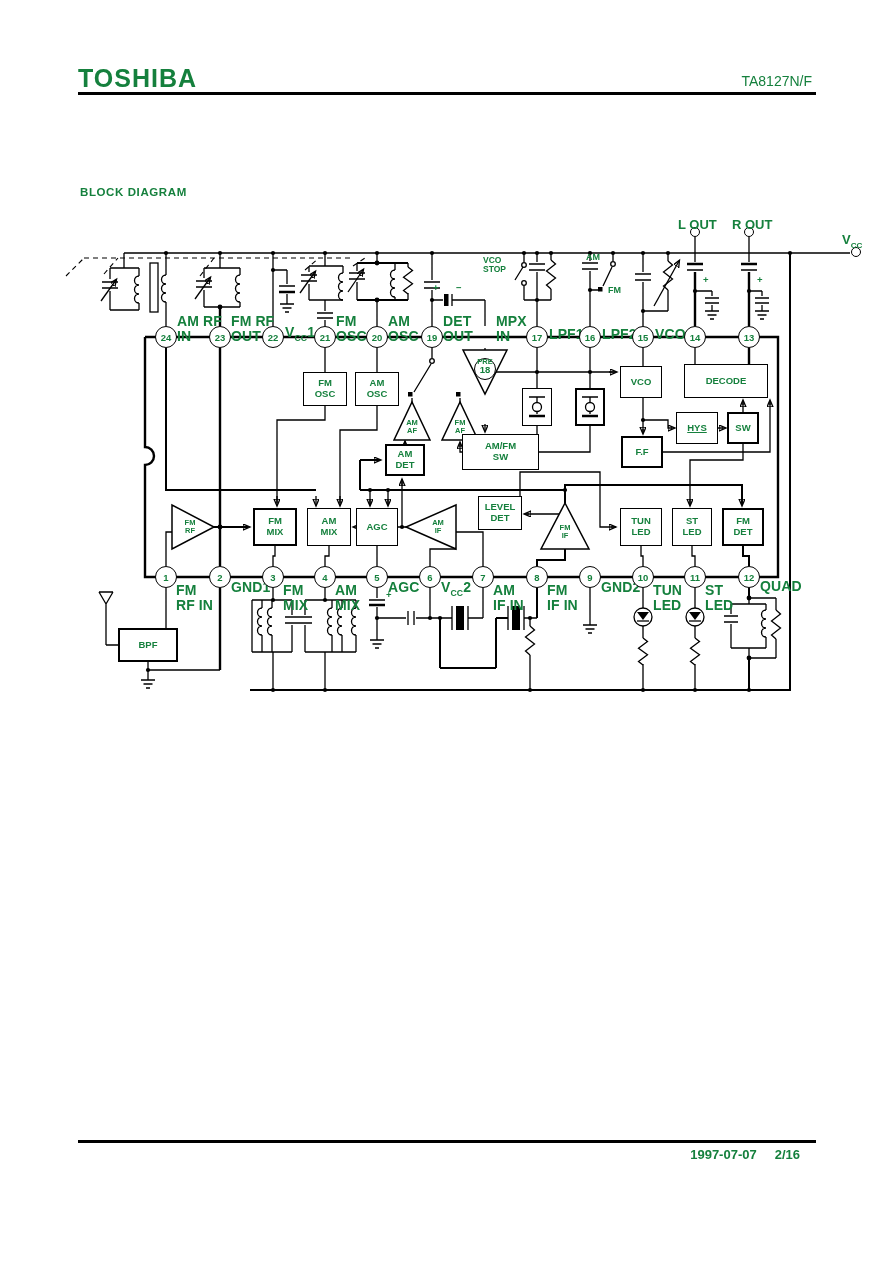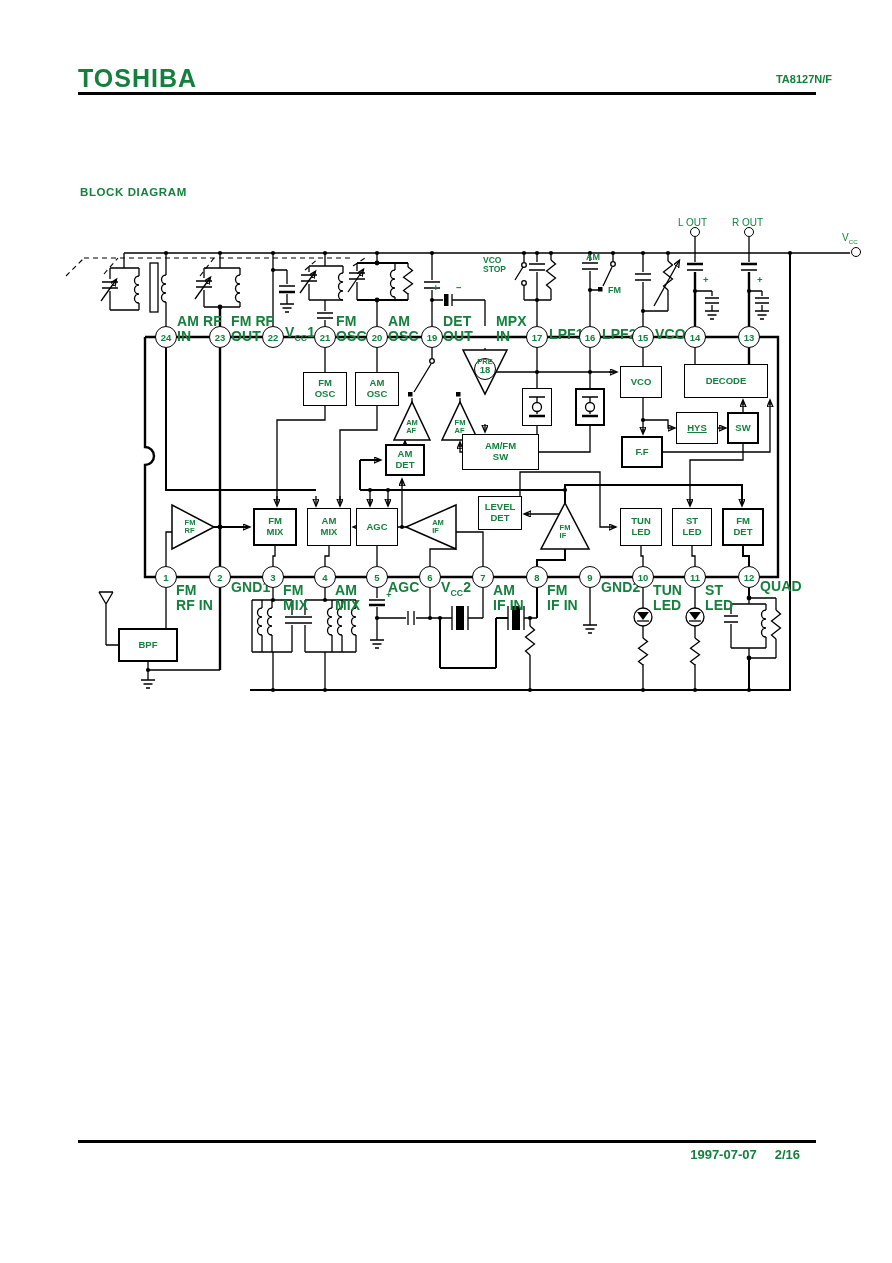--- a/index.html
+++ b/index.html
@@ -9,41 +9,41 @@
   path,line{stroke:#000;fill:none;stroke-width:1.3;}
   rect.o{fill:none;stroke:#000;stroke-width:1.3;}
   circle.o{fill:none;stroke:#000;stroke-width:1.3;}
   .w2{stroke-width:2;}
   .w24{stroke-width:2.4;}
   .dsh{stroke-dasharray:5 4;stroke-width:1.1;}
   .fil{fill:#000;stroke:none;}
   .wht{fill:#fff;stroke:#000;stroke-width:1.3;}
   .tri{fill:#fff;stroke:#000;stroke-width:1.5;}
   #brand{position:absolute;left:78px;top:64px;font-size:25px;font-weight:900;letter-spacing:1px;}
-  #part{position:absolute;right:60px;top:73px;font-size:11px;font-weight:700;}
+  #part{position:absolute;right:80px;top:73px;font-size:14px;font-weight:400;}
   .rule-top{position:absolute;left:78px;top:92px;width:738px;height:3px;background:#000;}
   #sect{position:absolute;left:80px;top:186px;font-size:11.5px;font-weight:800;letter-spacing:0.6px;}
   .rule-bot{position:absolute;left:78px;top:1140px;width:738px;height:2.5px;background:#000;}
   #foot{position:absolute;right:92px;top:1147px;font-size:13px;font-weight:700;}
   #foot span{margin-left:0;}
   #foot .pg{margin-left:18px;}
   .pin{position:absolute;width:22px;height:22px;border:1.5px solid #000;border-radius:50%;
        background:#fff;display:flex;align-items:center;justify-content:center;
        font-size:9.5px;font-weight:700;transform:translate(-50%,-50%);box-sizing:border-box;}
   .plabel{position:absolute;font-size:14px;font-weight:700;line-height:1.08;letter-spacing:0.1px;}
   .blk{position:absolute;border:1.6px solid #000;background:#fff;display:flex;align-items:center;
        justify-content:center;text-align:center;font-size:9.5px;font-weight:700;line-height:1.12;
        box-sizing:border-box;}
   .blk.thick{border-width:2.4px;}
   .blk.clear{background:transparent;}
   .term{position:absolute;width:10px;height:10px;border:1.5px solid #000;border-radius:50%;
         background:#fff;transform:translate(-50%,-50%);box-sizing:border-box;}
-  .tlabel{position:absolute;font-size:10px;font-weight:400;}
+  .tlabel{position:absolute;font-size:13px;font-weight:700;}
   .flabel{position:absolute;font-weight:700;line-height:1.1;}
-  .trilabel{position:absolute;font-size:7.5px;font-weight:700;text-align:left;
+  .trilabel{position:absolute;font-size:7.5px;font-weight:700;text-align:center;
             transform:translate(-50%,-50%);line-height:1.05;}
   sub{font-size:0.62em;}
 </style>
 </head>
 <body>
 
 <div id="page">
 
   <svg id="wiring" width="892" height="1263" viewBox="0 0 892 1263">
     <defs>

